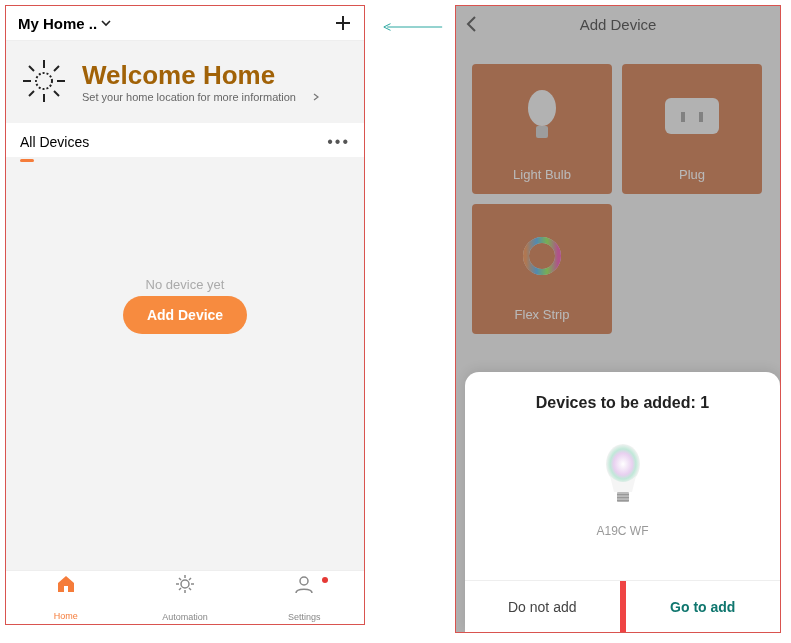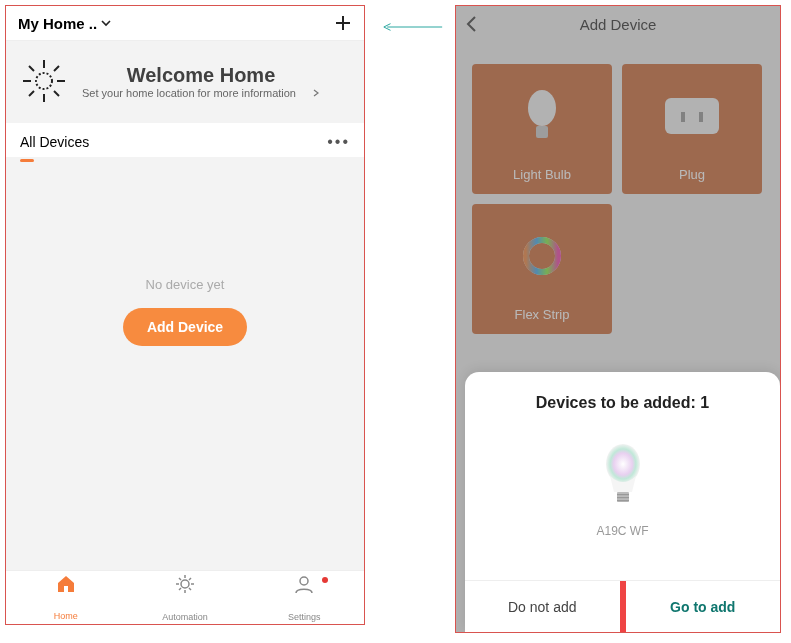--- a/index.html
+++ b/index.html
@@ -40,24 +40,23 @@
       gap: 4px;
     }
     .welcome {
       display: flex;
       align-items: center;
       gap: 14px;
       padding: 16px 14px 18px 14px;
       background: #f3f3f3;
     }
     .welcome-text h1 {
-      font-size: 20px;
+      font-size: 26px;
       font-weight: 700;
-      color: #404040;
-      text-align: center;
+      color: #a16207;
     }
     .welcome-text .sub {
       font-size: 11px;
       color: #666;
       display: flex;
       align-items: center;
       gap: 16px;
     }
     .tabs-row {
       background: #fff;
@@ -82,21 +81,21 @@
       display: flex;
       flex-direction: column;
       align-items: center;
       justify-content: flex-start;
       padding-top: 115px;
       background: #f3f3f3;
     }
     .no-device {
       font-size: 13px;
       color: #aaa;
-      margin-bottom: 16px;
+      margin-bottom: 4px;
     }
     .add-device-btn {
       background: #f78b3f;
       color: #fff;
       border: none;
       border-radius: 22px;
       padding: 11px 24px;
       font-size: 14px;
       font-weight: 600;
       cursor: pointer;

